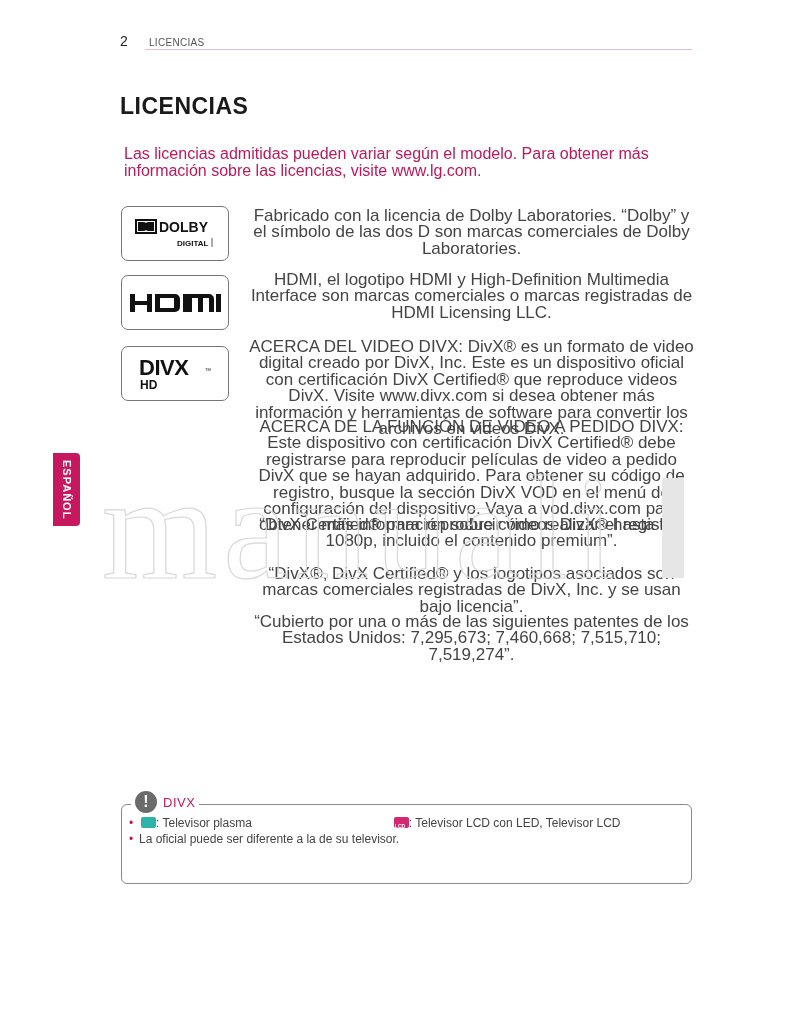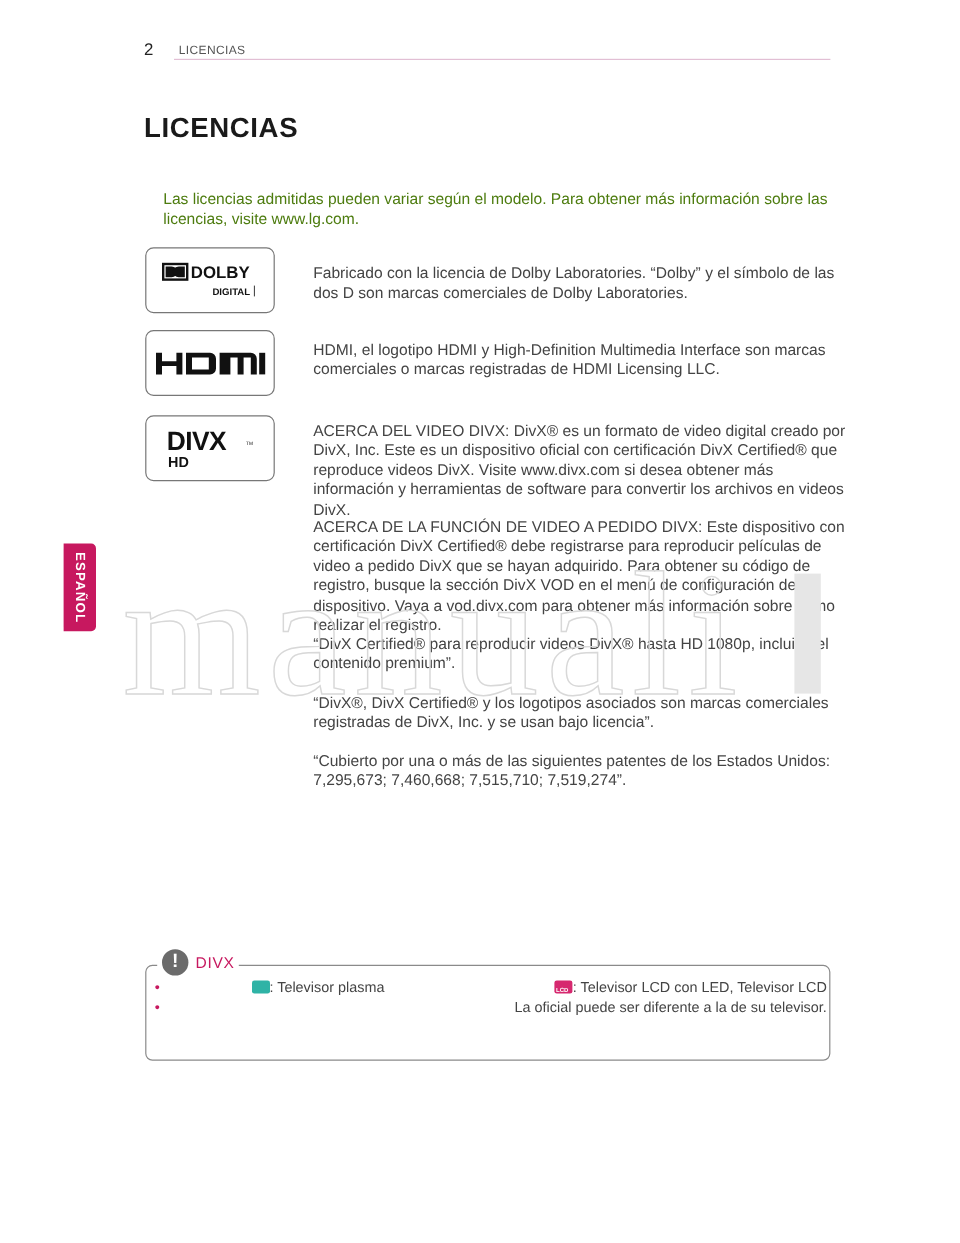--- a/index.html
+++ b/index.html
@@ -5,32 +5,32 @@
   html, body { margin: 0; padding: 0; }
   body {
     width: 800px; height: 1036px; background: #ffffff; position: relative; overflow: hidden;
     font-family: "Liberation Sans", sans-serif; color: #333;
   }
   .header-num { position: absolute; left: 120px; top: 33px; font-size: 14px; color: #222; }
   .header-title { position: absolute; left: 149px; top: 37px; font-size: 10px; color: #555; letter-spacing: 0.3px; }
   .header-rule { position: absolute; left: 145px; top: 49px; width: 547px; height: 1px; background: #e2bfd4; }
 
   .page-title { position: absolute; left: 120px; top: 93px; font-size: 23px; font-weight: bold; color: #1a1a1a; letter-spacing: 0.5px; margin: 0; }
-  .intro { position: absolute; left: 120px; top: 141px; width: 575px; font-size: 13px; line-height: 17px; color: #4d7c0f; margin: 16px; }
+  .intro { position: absolute; left: 120px; top: 141px; width: 575px; font-size: 16px; line-height: 17px; color: #be185d; margin: 4px; }
 
   .logo-box {
     position: absolute; left: 121px; width: 108px; height: 55px;
     border: 1.5px solid #777; border-radius: 7px; box-sizing: border-box;
     display: flex; align-items: center; justify-content: center;
   }
   .logo-dolby { top: 206px; }
   .logo-hdmi { top: 275px; }
   .logo-divx { top: 346px; }
 
-  .para { position: absolute; left: 249px; width: 445px; font-size: 13px; line-height: 16.4px; color: #444; margin: 12px; }
+  .para { position: absolute; left: 249px; width: 445px; font-size: 17px; line-height: 16.4px; color: #444; margin: 0; text-align: center; }
 
   .lang-tab {
     position: absolute; left: 53px; top: 453px; width: 27px; height: 73px;
     background: #c7185f; border-radius: 0 4px 4px 0;
     display: flex; align-items: center; justify-content: center;
   }
   .lang-tab span {
     color: #fff; font-size: 11px; font-weight: bold; letter-spacing: 1px;
     writing-mode: vertical-rl; transform: none;
   }
@@ -48,21 +48,21 @@
     position: absolute; left: 131px; top: 791px; background: #fff; padding: 0 4px;
     display: flex; align-items: center; gap: 6px;
   }
   .note-icon {
     width: 22px; height: 22px; border-radius: 50%; background: #6b6b6b; color: #fff;
     font-weight: bold; font-size: 16px; display: flex; align-items: center; justify-content: center;
   }
   .note-label { color: #c7185f; font-size: 13px; letter-spacing: 0.5px; }
 
   .note-list { position: absolute; left: 129px; top: 816px; width: 560px; margin: 0; padding: 0; list-style: none; font-size: 12px; line-height: 15.5px; color: #444; }
-  .note-list li { position: relative; padding-left: 10px; text-align: right; }
+  .note-list li { position: relative; padding-left: 10px; }
   .note-list li::before { content: "•"; color: #c7185f; position: absolute; left: 0; top: 0; }
   .tv-icon { display: inline-block; width: 15px; height: 11px; border-radius: 2px; vertical-align: -1px; position: relative; }
   .tv-plasma { background: #2fb3a6; margin-left: 2px; }
   .tv-lcd { background: #d6286f; }
   .tv-lcd::after { content: "LCD"; position: absolute; left: 1px; top: 2px; font-size: 5px; color: #fff; font-weight: bold; }
   .gap { display: inline-block; width: 142px; }
 </style>
 </head>
 <body>
 

